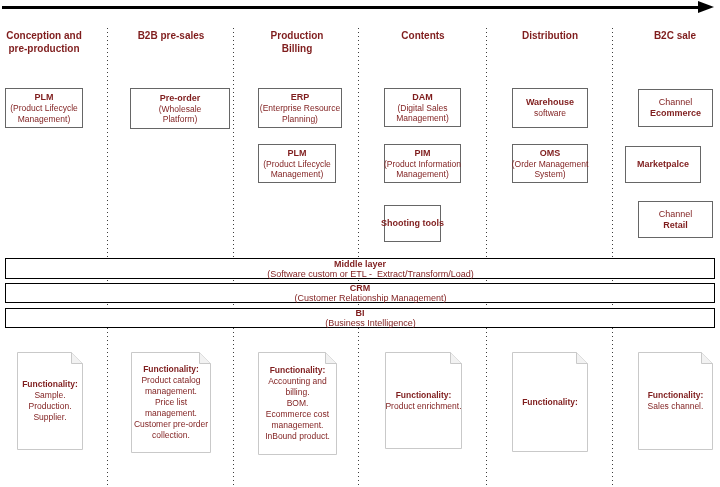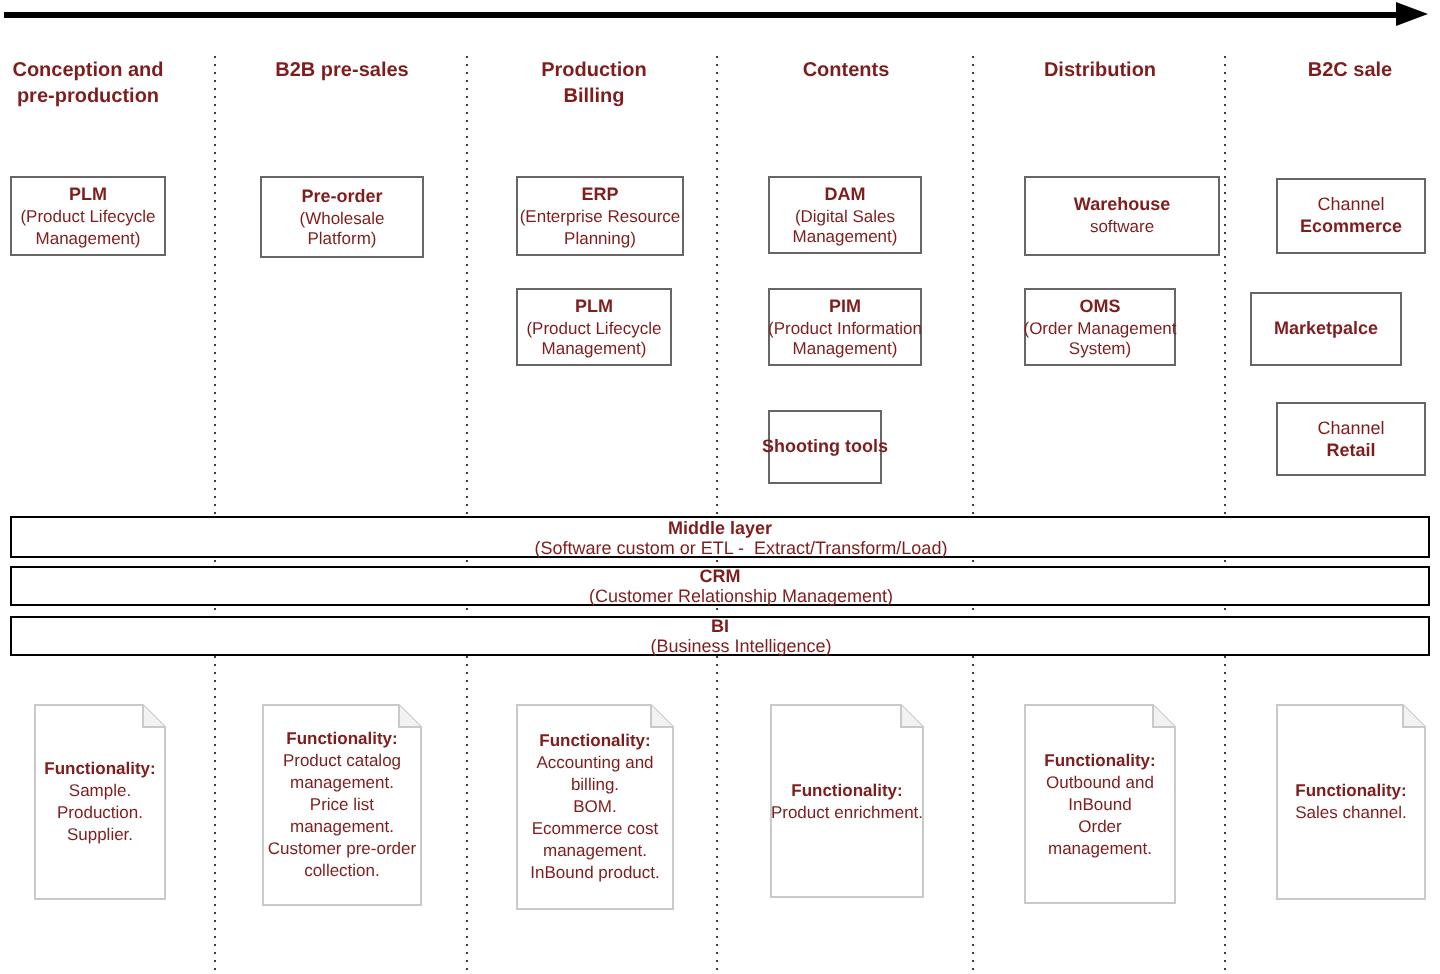--- a/index.html
+++ b/index.html
@@ -29,21 +29,21 @@
   
   .bar { position:absolute; left:5px; width:710px; background:#fff; border:1px solid #000;
     box-sizing:border-box; display:flex; align-items:center; justify-content:center;
     font-size:9px;flex-direction:column; }
   .bar-name { font-weight:bold; white-space:pre; }
   .bar-desc { white-space:pre; margin-left:21px; }
   
   .note { position:absolute; }
   .note svg { position:absolute; left:0; top:0; }
   .note-text { position:absolute; left:0; top:0; width:100%; height:100%;
-    display:flex; flex-direction:column; align-items:center; justify-content:center;
+    display:flex; flex-direction:column; justify-content:center;
     text-align:center; font-size:8.5px; line-height:11px; }
   .note-label { font-weight:bold; }
 </style>
 </head>
 <body>
 
 <div id="canvas">
 
   <div class="arrow-line"></div>
   <div class="arrow-head"></div>
@@ -76,21 +76,21 @@
     </div>
 
   <div class="box" style="left:5px;top:88px;width:78px;height:40px">
     <div class="box-title">PLM</div>
     <div class="box-sub">
         <div>(Product Lifecycle</div>
         <div>Management)</div>
       </div>
   </div>
 
-  <div class="box" style="left:130px;top:88px;width:82px;height:41px">
+  <div class="box" style="left:130px;top:88px;width:100px;height:41px">
     <div class="box-title">Pre-order</div>
     <div class="box-sub">
         <div>(Wholesale</div>
         <div>Platform)</div>
       </div>
   </div>
 
   <div class="box" style="left:258px;top:88px;width:84px;height:40px">
     <div class="box-title">ERP</div>
     <div class="box-sub">
@@ -117,21 +117,21 @@
     <div class="box-title">PIM</div>
     <div class="box-sub">
         <div>(Product Information</div>
         <div>Management)</div>
       </div>
   </div>
   <div class="box" style="left:384px;top:205px;width:57px;height:37px">
     <div class="box-title">Shooting tools</div>
   </div>
 
-  <div class="box" style="left:512px;top:88px;width:98px;height:40px">
+  <div class="box" style="left:512px;top:88px;width:76px;height:40px">
     <div class="box-title">Warehouse</div>
     <div class="box-sub">
         <div>software</div>
       </div>
   </div>
   <div class="box" style="left:512px;top:144px;width:76px;height:39px">
     <div class="box-title">OMS</div>
     <div class="box-sub">
         <div>(Order Management</div>
         <div>System)</div>
@@ -227,25 +227,20 @@
     </div>
   </div>
 
   <div class="note" style="left:512px;top:352px;width:76px;height:100px">
     <svg width="76" height="100">
       <path d="M0.5,0.5 H64.5 L75.5,11.5 V99.5 H0.5 Z" fill="#ffffff" stroke="#c9c9c9"></path>
       <path d="M64.5,0.5 V11.5 H75.5" fill="#f2f2f2" stroke="#c9c9c9"></path>
     </svg>
     <div class="note-text">
       <div class="note-label">Functionality:</div>
-      <div>
-          <div>Outbound and</div>
-          <div>InBound</div>
-          <div>Order management.</div>
-        </div>
     </div>
   </div>
 
   <div class="note" style="left:638px;top:352px;width:75px;height:98px">
     <svg width="75" height="98">
       <path d="M0.5,0.5 H63.5 L74.5,11.5 V97.5 H0.5 Z" fill="#ffffff" stroke="#c9c9c9"></path>
       <path d="M63.5,0.5 V11.5 H74.5" fill="#f2f2f2" stroke="#c9c9c9"></path>
     </svg>
     <div class="note-text">
       <div class="note-label">Functionality:</div>

